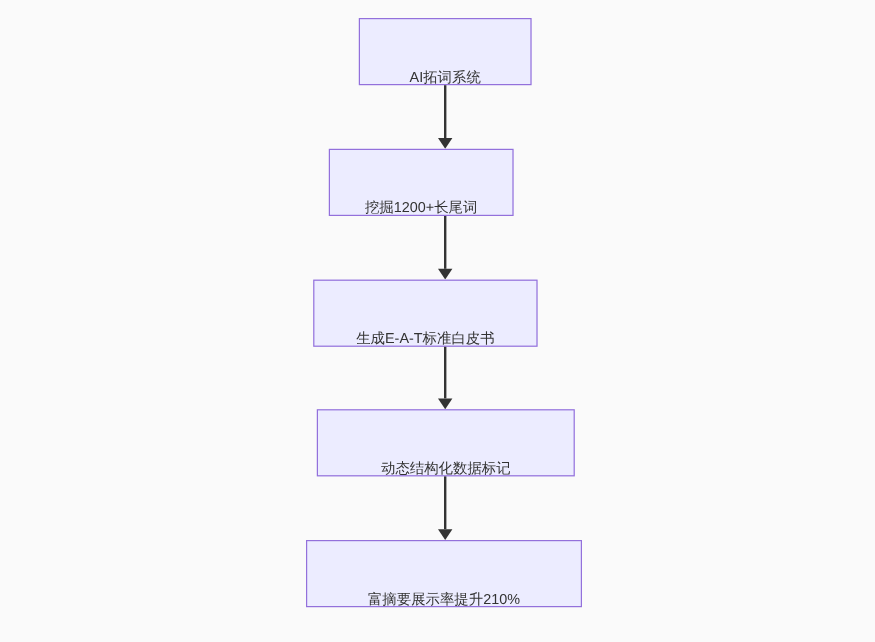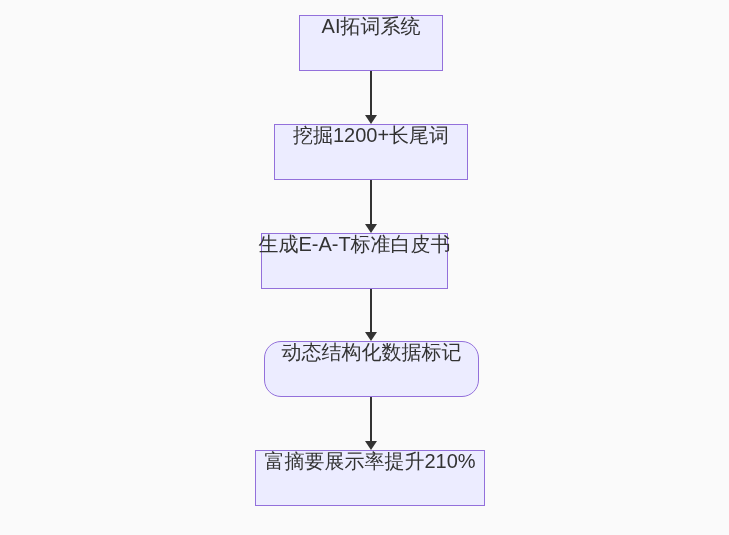--- a/index.html
+++ b/index.html
@@ -19,33 +19,33 @@
   .canvas {
     position: relative;
     width: 729px;
     height: 535px;
     background: var(--canvas-bg);
     overflow: hidden;
   }
   .node {
     position: absolute;
     display: flex;
-    align-items: flex-start;
+    align-items: flex-end;
     justify-content: center;
     background: var(--node-fill);
     border: 1px solid var(--node-border);
     color: var(--text-color);
-    font-size: 20px;
+    font-size: 12px;
     line-height: 1;
     white-space: nowrap;
   }
   .node-1 { left: 299px; top: 15px;  width: 144px; height: 56px; }
-  .node-2 { left: 274px; top: 124px; width: 194px; height: 56px; }
+  .node-2 { left: 274px; top: 124px; width: 154px; height: 56px; }
   .node-3 { left: 261px; top: 233px; width: 187px; height: 56px; }
-  .node-4 { left: 264px; top: 341px; width: 215px; height: 56px; border-radius: 17px; }
+  .node-4 { left: 264px; top: 341px; width: 215px; height: 56px; }
   .node-5 { left: 255px; top: 450px; width: 230px; height: 56px; }
   .edge {
     position: absolute;
     left: 365px;            
     width: 12px;
     display: flex;
     flex-direction: column;
     align-items: center;
   }
   .edge-1 { top: 71px;  height: 53px; }

